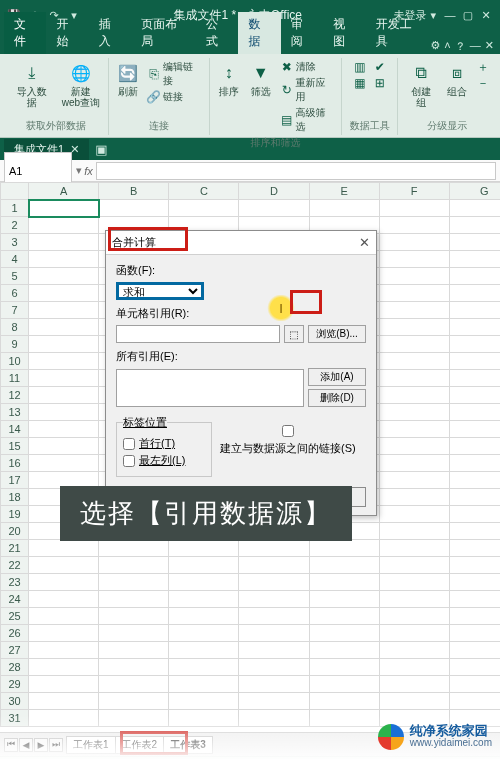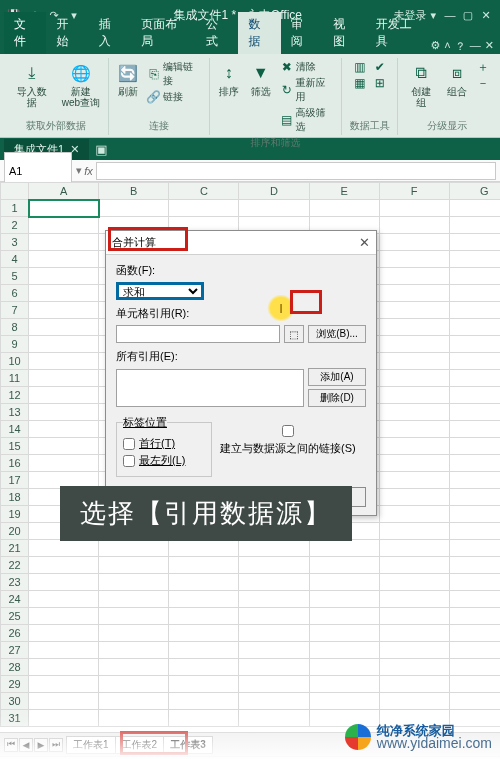--- a/index.html
+++ b/index.html
@@ -137,21 +137,21 @@
   .anno3 { position:absolute; left:120px; top:-2px; width:68px; height:24px; border:3px solid #cc1d16; pointer-events:none;}
   .status-bar { height:22px; background:#e6efe9; border-top:1px solid #c6d5cd; display:flex; align-items:center; font-size:10px; color:#3a5a4c; padding:0 6px; gap:10px; position:relative;}
   .watermark-row {
     position:absolute; left:0; right:0; bottom:0; height:44px; display:flex; align-items:center; justify-content:flex-end;
     padding:0 8px; background:linear-gradient(to top, rgba(255,255,255,.95),rgba(255,255,255,0)); pointer-events:none;
   }
   .wm-logo { display:flex; align-items:center; gap:6px;}
   .wm-icon { width:26px;height:26px; background:conic-gradient(#1a6fd6 0 90deg,#f6a41b 90deg 180deg,#e43b2e 180deg 270deg,#2bb24c 270deg 360deg); border-radius:50%;}
   .wm-txt { display:flex; flex-direction:column; line-height:12px;}
   .wm-txt .a{ font-size:13px; color:#165c9e; font-weight:bold;}
-  .wm-txt .b{ font-size:14px; color:#4a6f93;}
+  .wm-txt .b{ font-size:10px; color:#4a6f93;}
   .sidecol { display:flex; flex-direction:column; gap:3px;}
 </style>
 </head>
 <body>
 
 <div class="titlebar">
   <div class="qat">
     <span>💾</span>
     <span>↶</span>
     <span>↷</span>

